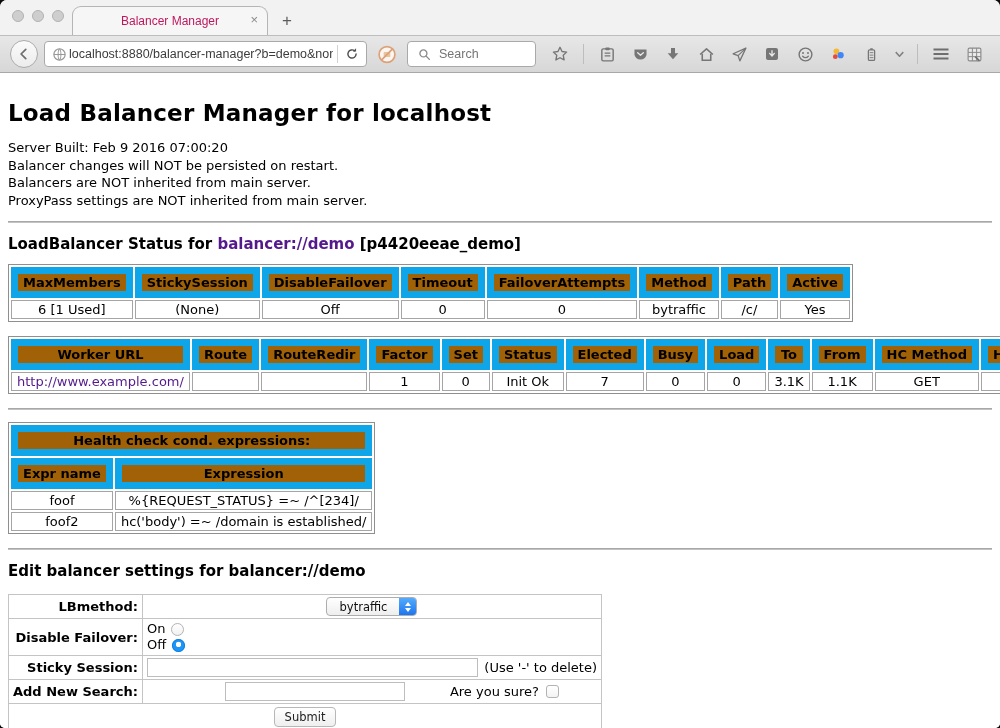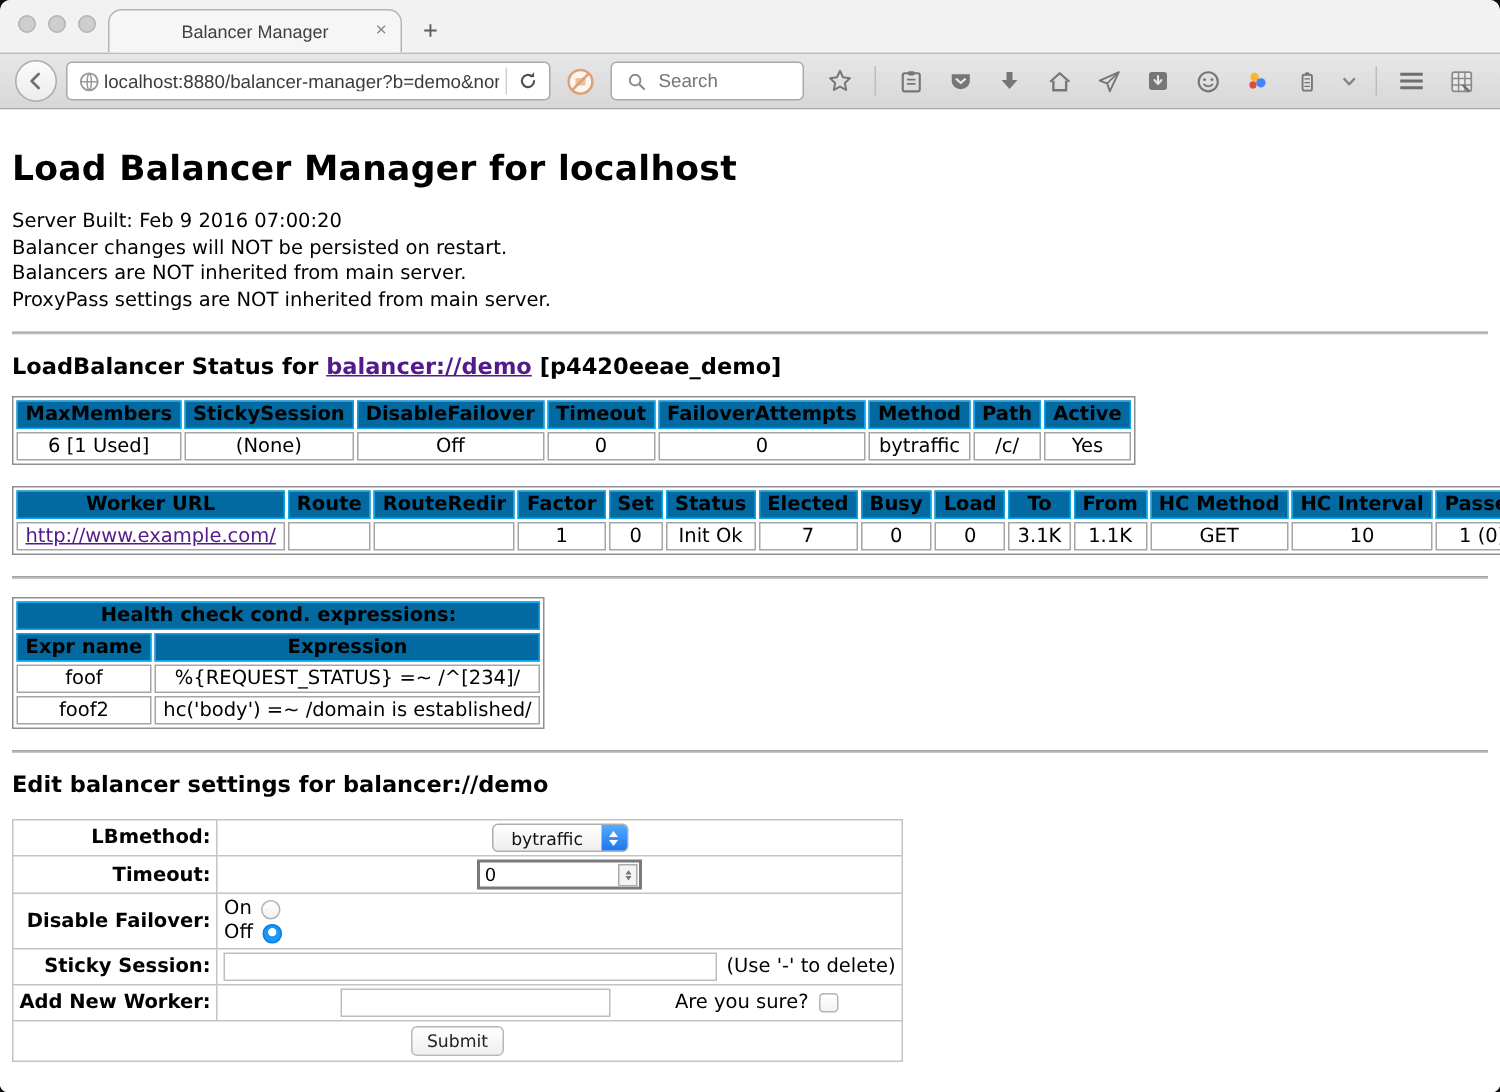--- a/index.html
+++ b/index.html
@@ -7,21 +7,21 @@
   .window { width:1000px; height:728px; border-radius:7px 7px 5px 5px; overflow:hidden; background:#fff;
             box-shadow:0 0 0 1px rgba(0,0,0,.55); display:flex; flex-direction:column; }
 
   
   .titlebar { height:36px; background:#f2f2f2; position:relative; flex:none;
               border-bottom:1px solid #bdbdbd; display:flex; align-items:flex-end; }
   .lights { position:absolute; top:10px; left:12px; display:flex; gap:8px; }
   .light { width:12px; height:12px; border-radius:50%; background:#cecece; border:1px solid #b2b2b2; }
   .tab { margin-left:72px; width:196px; height:29px; background:#f6f6f6; border:1px solid #b5b5b5; border-bottom:none;
          border-radius:9px 9px 0 0; display:flex; align-items:center; justify-content:center; gap:8px; position:relative; }
-  .tab-title { font-size:12px; color:#404040; }
+  .tab-title { font-size:12px; color:#be185d; }
   .tab-close { position:absolute; right:9px; top:6px; font-size:13px; color:#8b8b8b; line-height:1; cursor:default; }
   .newtab { font-size:17px; color:#5c5c5c; margin:0 0 4px 14px; }
 
   
   .toolbar { height:37px; background:linear-gradient(#e7e7e7,#d7d7d7); border-bottom:1px solid #a8a8a8;
              display:flex; align-items:center; padding:0 10px; flex:none; }
   .circle-btn { width:28px; height:28px; border-radius:50%; background:linear-gradient(#fbfbfb,#ececec);
                 border:1px solid #ababab; display:flex; align-items:center; justify-content:center; flex:none; }
   .urlbar { height:26px; width:398px; margin-left:6px; background:#fff; border:1px solid #a9a9a9; border-radius:4px;
             display:flex; align-items:center; padding:0 4px; overflow:hidden; }
@@ -36,24 +36,24 @@
   .icn { display:flex; align-items:center; justify-content:center; width:20px; height:20px; }
   .push-right { margin-left:auto; }
   svg { display:block; }
 
   
   .content { background:#fff; flex:1; padding:0 8px; font-family:"DejaVu Sans",sans-serif; color:#000; overflow:hidden; }
   h1 { font-size:23px; font-weight:bold; margin:27px 0 13px; letter-spacing:.2px; }
   .info p { font-size:13px; line-height:17.5px; }
   hr.rule { border:0; height:2px; background:linear-gradient(#9c9c9c,#cfcfcf); margin:12px 0; }
   h3 { font-size:15px; font-weight:bold; margin:2px 0 11px; }
-  a.link { color:#541a8b; text-decoration:underline; font-weight:inherit; cursor:pointer; }
+  a.link { color:#541a8b; font-weight:inherit; cursor:pointer; }
 
   table.t { border-collapse:separate; border-spacing:2px; border:1px solid #8f8f8f; font-size:13px; margin-bottom:14px; }
-  table.t th { background:#0369a1; border:1px solid #0ea5e9; padding:0 5px; line-height:17px; font-weight:bold; white-space:nowrap; text-align:center; }
+  table.t th { background:#a16207; border:7px solid #0ea5e9; padding:0 5px; line-height:17px; font-weight:bold; white-space:nowrap; text-align:center; }
   table.t td { border:1px solid #a5a5a5; padding:0 5px; line-height:17px; text-align:center; white-space:nowrap; }
   td.left, th.left { text-align:left; }
 
   
   table.ft { border-collapse:collapse; border:1px solid #9f9f9f; width:594px; font-size:13px; margin-top:14px; }
   table.ft td { border:1px solid #c4c4c4; padding:2px 4px; }
   td.flabel { width:118px; text-align:right; white-space:nowrap;font-weight:bold; }
   .cc { display:flex; align-items:center; justify-content:center; }
 
   .select { display:inline-flex; align-items:center; height:19px; border:1px solid #adadad; border-radius:4px;
@@ -343,34 +343,20 @@
             <span class="sel-txt">bytraffic</span>
             <span class="sel-arrows">
                     <span class="tri-u"></span>
                     <span class="tri-d"></span>
                   </span>
           </span>
         </div>
             </td>
       </tr>
       <tr>
-        <td class="flabel">Timeout:</td>
-        <td>
-              <div class="cc">
-          <span class="numwrap">
-            <input class="num-focus" value="0" style="">
-            <span class="spin">
-                    <span class="tri-u"></span>
-                    <span class="tri-d"></span>
-                  </span>
-          </span>
-        </div>
-            </td>
-      </tr>
-      <tr>
         <td class="flabel">Disable Failover:</td>
         <td>
           <div class="radio-line">
                 <span>On</span>
                 <span class="radio"></span>
               </div>
           <div class="radio-line">
                 <span>Off</span>
                 <span class="radio on"></span>
               </div>
@@ -379,21 +365,21 @@
       <tr>
         <td class="flabel">Sticky Session:</td>
         <td>
               <div class="sticky-cell">
           <input value="" style="">
           <span class="note">(Use '-' to delete)</span>
         </div>
             </td>
       </tr>
       <tr>
-        <td class="flabel">Add New Worker:</td>
+        <td class="flabel">Add New Search:</td>
         <td>
               <div class="addw-cell">
           <input value="" style="">
           <span class="sure">
                   <span>Are you sure?</span>
                   <span class="checkbox"></span>
                 </span>
         </div>
             </td>
       </tr>

